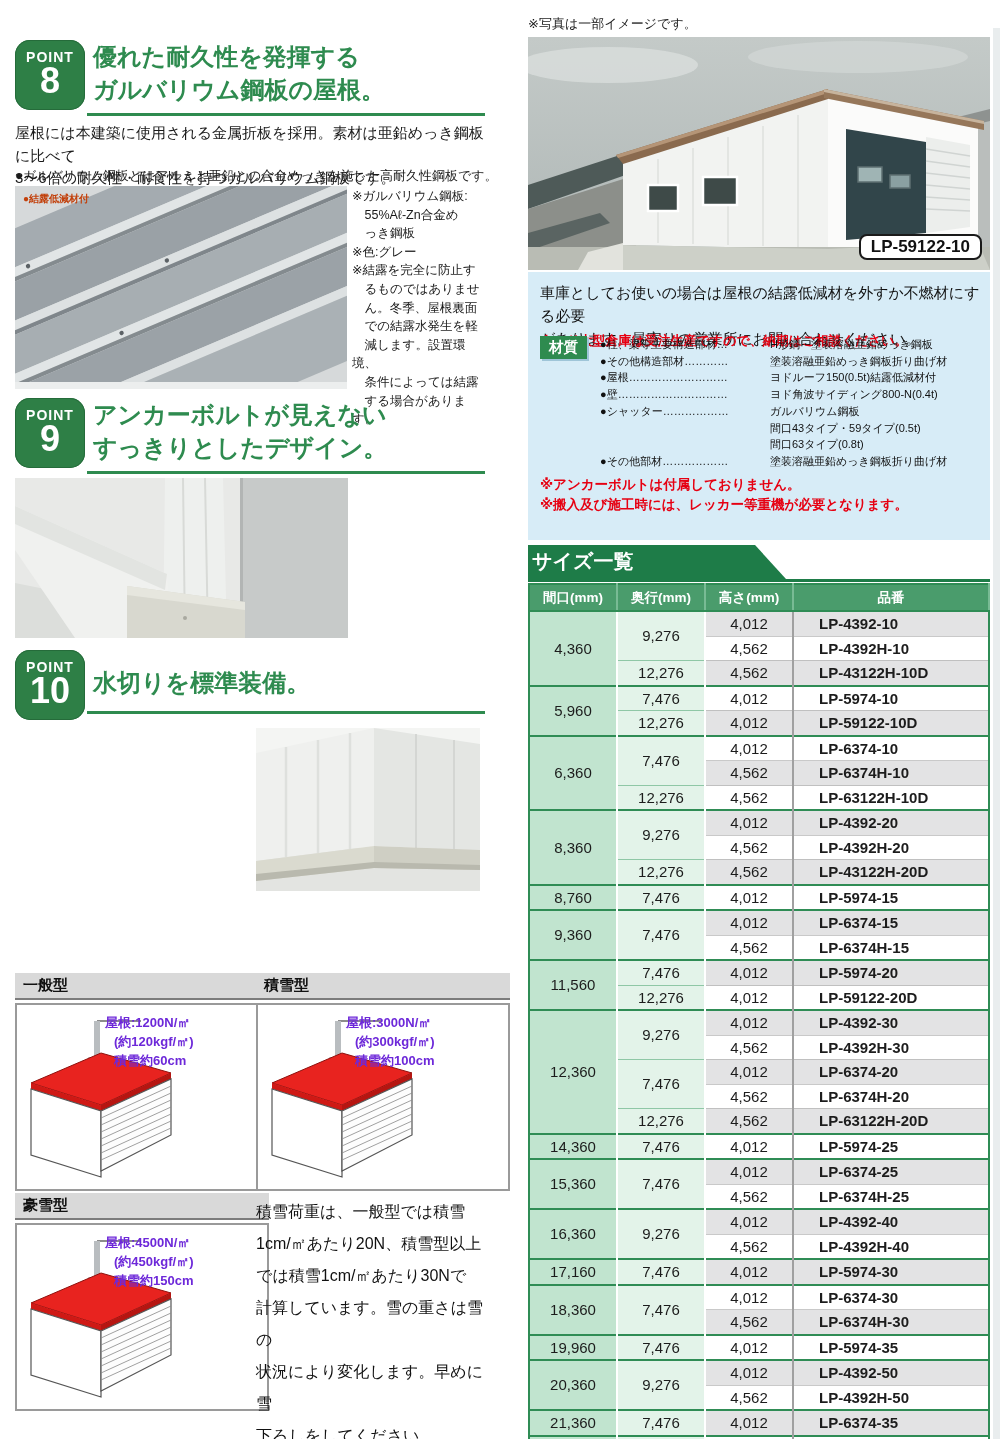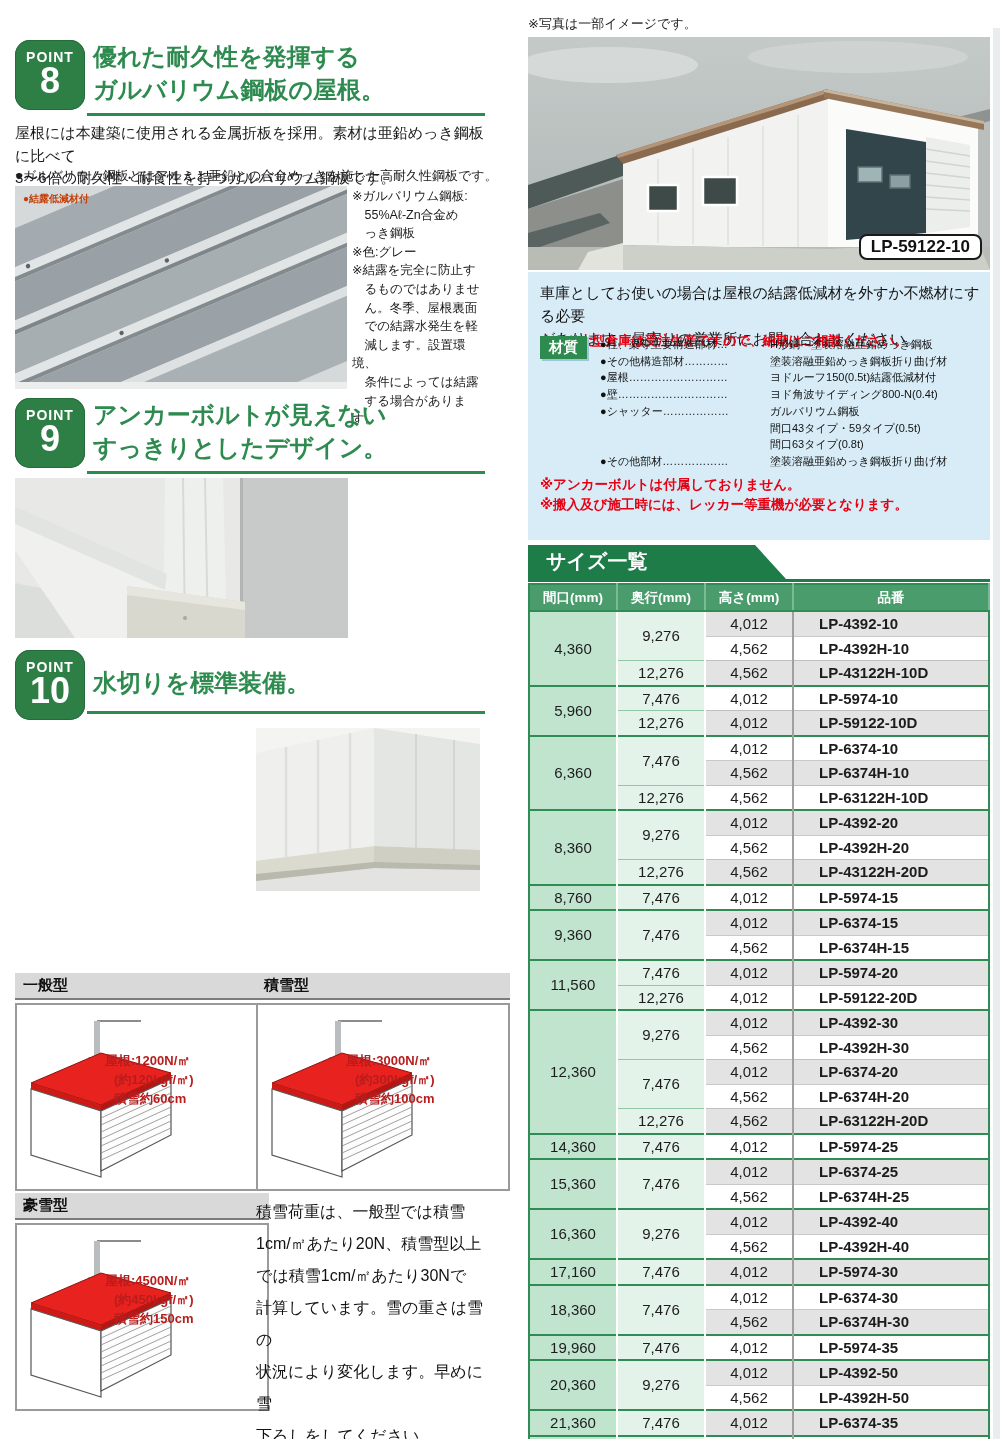--- a/index.html
+++ b/index.html
@@ -22,34 +22,34 @@
   .small-note{font-size:13px;color:#1a1a1a;}
   .side-note{font-size:12.5px;line-height:18.6px;white-space:pre-line;color:#1a1a1a;}
 
   .img-box{position:absolute;overflow:hidden;}
   .img-label{position:absolute;top:6px;left:8px;font-size:10px;font-weight:600;color:#c2410c;}
 
   
   .ribbon{position:absolute;border-bottom:3px solid #1e7c48;}
   .ribbon::before{content:"";position:absolute;left:0;top:0;height:100%;background:#1e7c48;
                   clip-path:polygon(0 0,88% 0,100% 100%,0 100%);}
-  .ribbon .banner-text{position:relative;color:#fff;font-weight:bold;padding-left:18px;}
+  .ribbon .banner-text{position:relative;color:#fff;font-weight:bold;padding-left:4px;}
   #load-banner{left:15px;top:921px;width:465px;height:37px;}
   #load-banner::before{width:240px;}
   #load-banner .banner-text{font-size:22px;line-height:35px;}
   #size-banner{left:528px;top:545px;width:462px;height:34px;}
   #size-banner::before{width:258px;}
   #size-banner .banner-text{font-size:20px;line-height:32px;}
 
   
   .type-box{position:absolute;width:254px;}
   .type-head{height:25px;background:#d9d9d9;border-bottom:2px solid #7c7c7c;font-size:15px;
              font-weight:bold;color:#111;line-height:24px;padding-left:8px;}
   .type-diag{position:relative;height:184px;border:2px solid #9a9a9a;background:#fff;margin-top:3px;}
-  .diag-label{position:absolute;top:8px;left:88px;font-size:13px;font-weight:bold;color:#b91c1c;line-height:19px;margin-top:38px;}
+  .diag-label{position:absolute;top:8px;left:88px;font-size:13px;font-weight:bold;color:#6d28d9;line-height:19px;}
   .diag-label .ind{margin-left:9px;}
 
   #snow-note{left:256px;top:1196px;width:230px;font-size:16px;line-height:32px;white-space:pre-line;color:#111;}
 
   
   #photo-caption{left:528px;top:15px;font-size:13px;}
   #photo{left:528px;top:37px;width:462px;height:233px;}
   .photo-label{position:absolute;right:8px;bottom:10px;background:#fff;border:2.5px solid #1a1a1a;
                border-radius:8px;padding:1px 10px;font-size:17px;font-weight:bold;color:#111;}
   #info-panel{left:528px;top:272px;width:462px;height:268px;background:#d7ecf7;}

